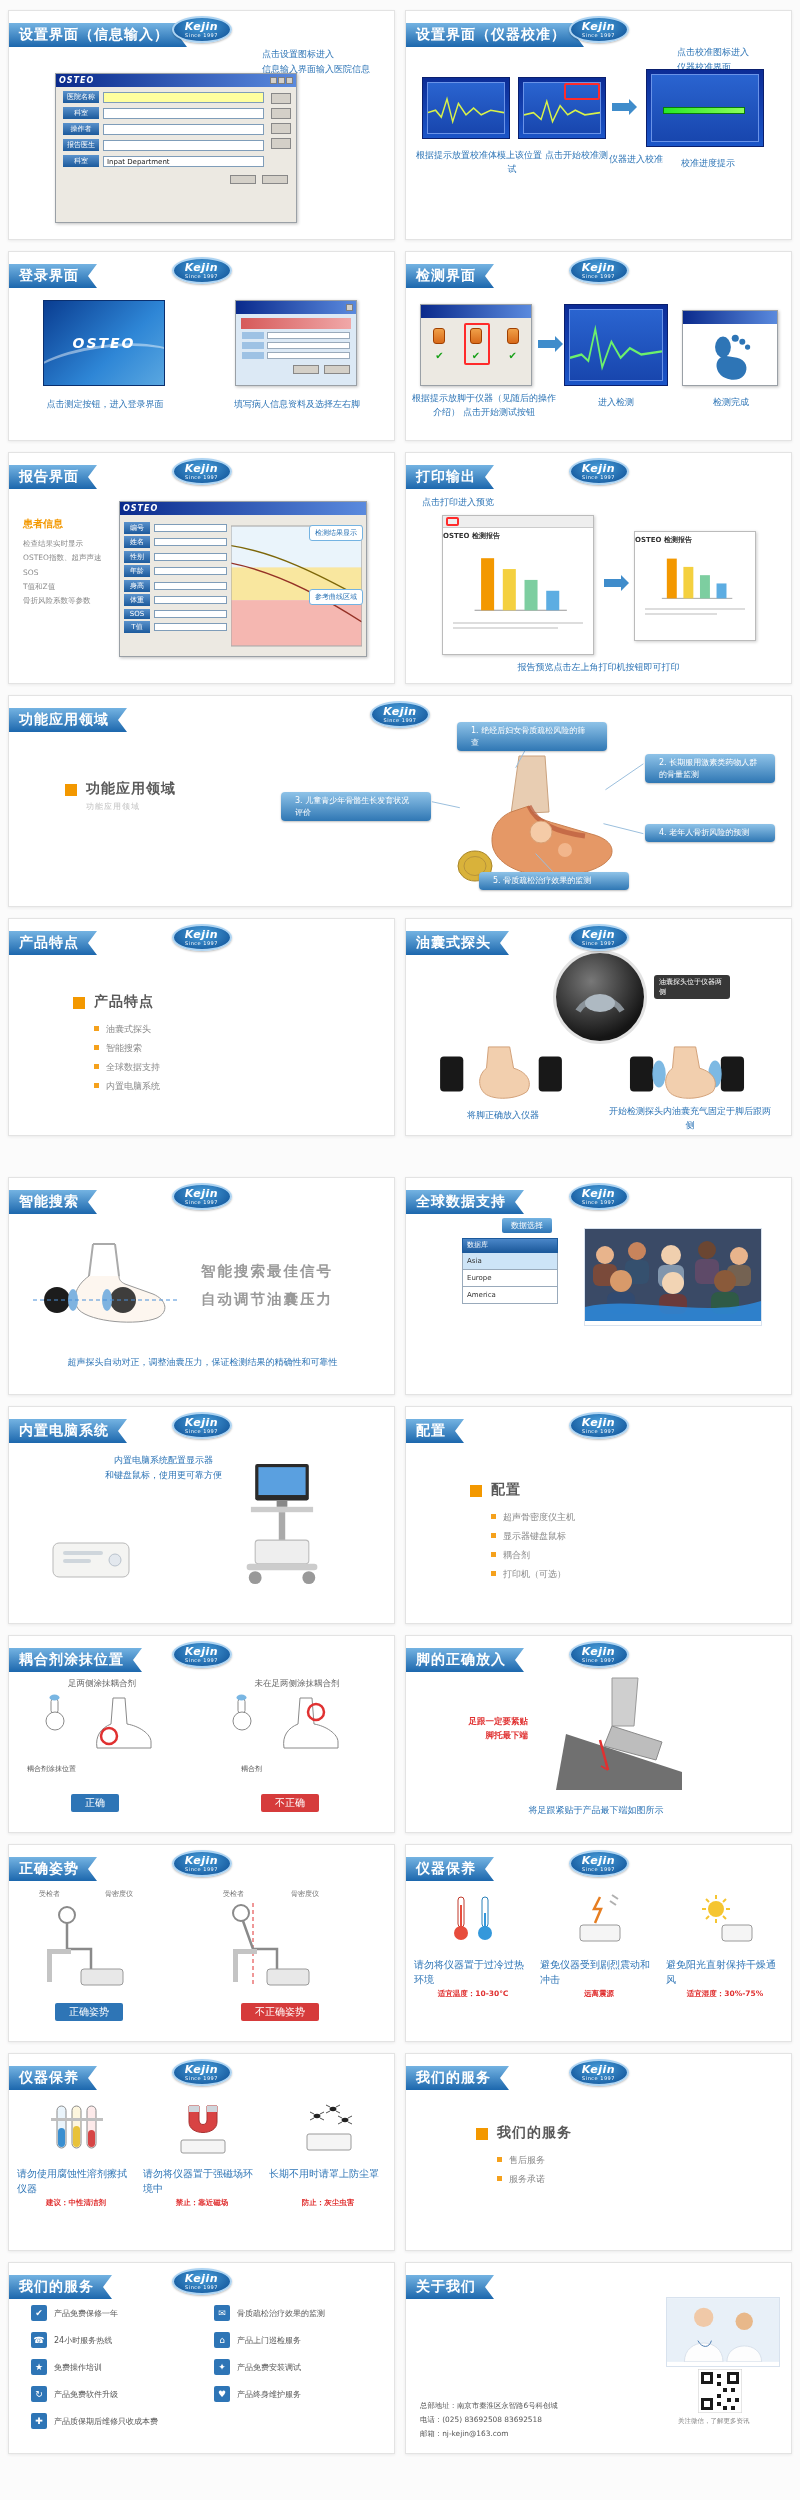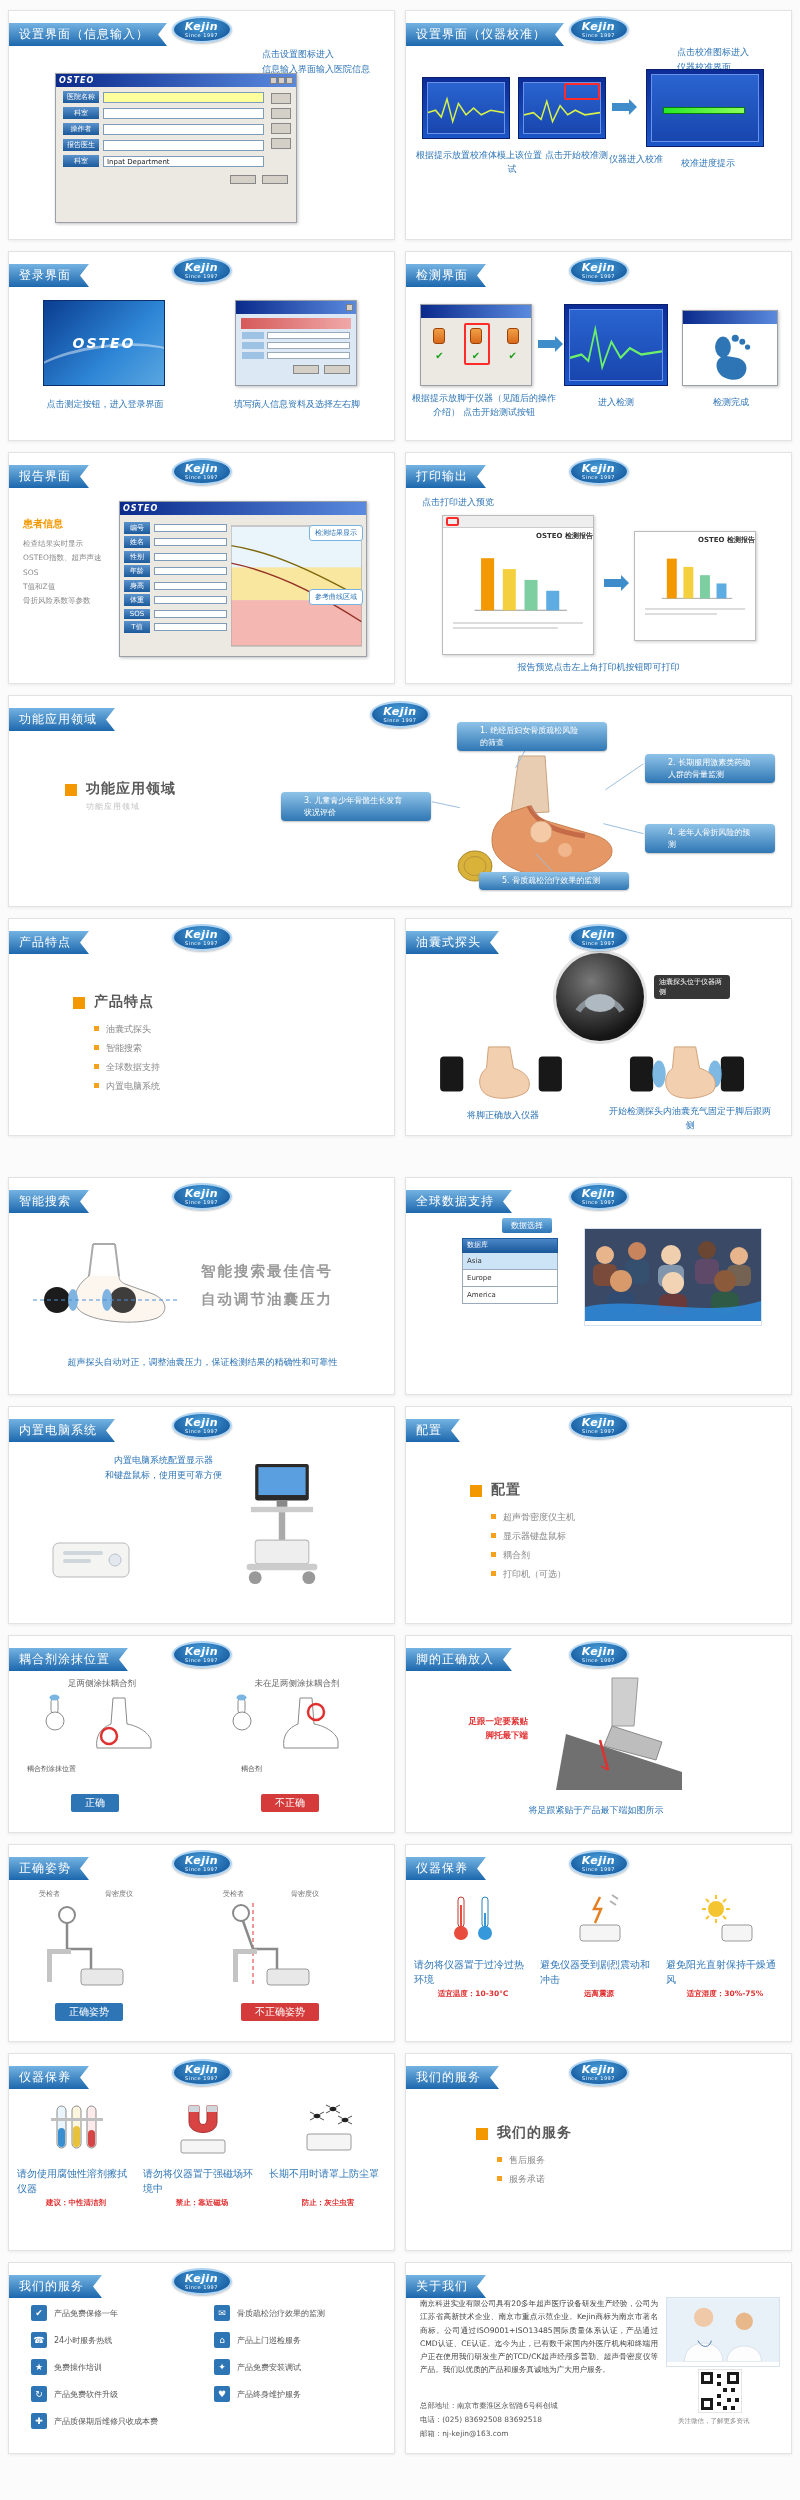--- a/index.html
+++ b/index.html
@@ -1,21 +1,21 @@
 <!DOCTYPE html>
 <html><head>
 <meta charset="utf-8">
 <style>
 *{box-sizing:border-box;margin:0;padding:0}
 html,body{width:800px;background:#fbfbfb}
 body{height:2500px;font-family:"DejaVu Sans","Liberation Sans",sans-serif;overflow:hidden;color:#333}
 .page{width:800px;height:2500px;padding:10px 8px 0;display:flex;flex-direction:column;gap:11px}
 .row{display:flex;gap:10px;flex:0 0 auto}
 .slide{position:relative;flex:1;background:#fff;border:1px solid #e3e3e3;box-shadow:0 1px 3px rgba(0,0,0,.07);overflow:hidden}
-.ribbon{position:absolute;top:12px;left:0;z-index:3;background:linear-gradient(180deg,#74b3e2,#1c67ad);color:#fff;font-size:12px;font-weight:normal;letter-spacing:1px;padding:3px 18px 3px 10px;clip-path:polygon(0 0,100% 0,calc(100% - 9px) 50%,100% 100%,0 100%)}
+.ribbon{position:absolute;top:12px;left:0;z-index:3;background:linear-gradient(180deg,#74b3e2,#1c67ad);color:#fff;font-size:14px;font-weight:bold;letter-spacing:1px;padding:3px 18px 3px 10px;clip-path:polygon(0 0,100% 0,calc(100% - 9px) 50%,100% 100%,0 100%)}
 .logo{position:absolute;top:5px;left:50%;transform:translateX(-50%);z-index:3;width:60px;height:27px;border-radius:50%;background:radial-gradient(ellipse at 50% 35%,#4aa0dc,#0b4c92);border:2px solid #aed4f2;box-shadow:0 1px 2px rgba(0,0,0,.25);display:flex;flex-direction:column;align-items:center;justify-content:center;color:#fff;line-height:1}
 .ln{font-size:11px;font-weight:bold;font-style:italic;letter-spacing:.5px}
 .ls{font-size:5px;margin-top:1px;letter-spacing:.5px}
 .note{position:absolute;color:#2e75b6;font-size:9px;line-height:1.7}
 .cap{position:absolute;color:#2e75b6;font-size:9px;line-height:1.55;text-align:center}
 .badge{position:absolute;color:#fff;font-size:10px;padding:2px 14px;border-radius:2px}
 .ok{background:#2e75b6}.ng{background:#d63b3b}
 .bullet{position:absolute;display:flex;gap:9px}
 .bsq{width:12px;height:12px;background:#f39800;margin-top:4px;flex:0 0 auto}
 .btitle{font-size:14px;color:#595959;font-weight:bold;letter-spacing:1px}
@@ -32,21 +32,21 @@
 .fin{flex:1;height:11px;background:#fff;border:1px solid #7f9db9;font-size:7px;line-height:11px;padding:0 3px;color:#222;overflow:hidden;white-space:nowrap}
 .yel{background:#ffff9e}
 .sbtns{display:flex;flex-direction:column;gap:4px;padding:6px 5px 0 0}
 .sb{width:20px;height:11px;background:#d4d0c8;border:1px solid #888}
 .bscr{position:absolute;background:linear-gradient(180deg,#0c2c96,#1b55c8);border:1px solid #0a1f6e;padding:4px}
 .bpanel{width:100%;height:100%;background:linear-gradient(180deg,#2a64d0,#1846ae);border:1px solid #6a93e8;position:relative;overflow:hidden}
 .hl{position:absolute;border:2px solid #ff2b2b;z-index:2;border-radius:2px}
 .arr{position:absolute;width:17px;height:8px;background:#3f8ccb}
 .arr::after{content:"";position:absolute;left:100%;top:-4px;border:8px solid transparent;border-left:8px solid #3f8ccb}
 .gbar{position:absolute;height:7px;background:linear-gradient(90deg,#27e827,#8cff5a);border:1px solid #0a7a0a}
-.co{position:absolute;background:linear-gradient(180deg,#8fc3e8,#2f77b4);color:#fff;font-size:8px;line-height:1.45;padding:3px 23px;border-radius:4px;width:150px;box-shadow:0 1px 2px rgba(0,0,0,.25);z-index:2}
+.co{position:absolute;background:linear-gradient(180deg,#8fc3e8,#2f77b4);color:#fff;font-size:8px;line-height:1.45;padding:3px 14px;border-radius:4px;width:150px;box-shadow:0 1px 2px rgba(0,0,0,.25);z-index:2}
 .co5{position:absolute;background:#fff;border:1px solid #74b3e2;color:#2e75b6;font-size:7px;padding:2px 5px;border-radius:3px;z-index:2}
 .lines{position:absolute;inset:0;z-index:1}
 .tag{position:absolute;background:linear-gradient(180deg,#74b3e2,#2e75b6);color:#fff;font-size:8px;padding:2px 9px;border-radius:2px}
 .grid-item{display:flex;align-items:center;gap:7px;margin-bottom:11px}
 .gic{width:16px;height:16px;background:#2e75b6;color:#fff;font-size:9px;display:flex;align-items:center;justify-content:center;border-radius:2px;flex:0 0 auto}
 .glab{font-size:8px;color:#555}
 .about{position:absolute;font-size:7.6px;color:#444;line-height:1.75;text-align:justify}
 .contact{position:absolute;font-size:7.4px;color:#555;line-height:1.9}
 .qrcap{position:absolute;font-size:6.5px;color:#888}
 .photo{position:absolute;border:1px solid #d8e2ee}
@@ -59,21 +59,21 @@
 .pnote{position:absolute;background:rgba(20,20,20,.85);color:#fff;font-size:7px;padding:2px 5px;border-radius:3px;z-index:2}
 .splash{position:absolute;background:linear-gradient(135deg,#0a3d91,#2e86d6 60%,#5aa7e0);border:1px solid #0a2f6e;display:flex;align-items:center;justify-content:center;overflow:hidden}
 .splash::after{content:"";position:absolute;left:-20%;top:52%;width:140%;height:70%;border-radius:50%;border-top:3px solid rgba(255,255,255,.45);transform:rotate(-8deg)}
 .sptext{color:#fff;font-size:14px;font-weight:bold;font-style:italic;letter-spacing:2px;z-index:1}
 .rstrip{height:11px;background:linear-gradient(90deg,#d65a5a,#f0a8a8);margin:4px 5px 3px}
 .mrow{display:flex;gap:3px;margin:3px 6px;align-items:center}
 .mlab{width:22px;height:7px;background:#9ec2e4}
 .mfin{flex:1;height:7px;background:#fff;border:1px solid #9ab}
 .wbtn{width:26px;height:9px;background:#d4d0c8;border:1px solid #888}
 .prev{position:absolute;background:#fff;border:1px solid #bbb;box-shadow:1px 1px 3px rgba(0,0,0,.2)}
-.ptitle{font-size:7px;font-weight:bold;color:#333;text-align:right;margin-top:3px}
+.ptitle{font-size:7px;font-weight:bold;color:#333;text-align:left;margin-top:3px}
 .gline{height:2px;background:#ddd;margin:3px 10px}
 .hline{font-size:14.5px;font-weight:bold;color:#9a9a9a;letter-spacing:2px;line-height:1.9}
 .slabel{position:absolute;font-size:7px;color:#777}
 .ann{position:absolute;font-size:7px;color:#555}
 .warn{position:absolute;font-size:8.5px;font-weight:bold;color:#e03131;line-height:1.7;text-align:right}
 .mcap{position:absolute;font-size:10px;color:#2e75b6;line-height:1.5}
 .mhint{position:absolute;font-size:7.5px;color:#e03131;text-align:center;font-weight:bold}
 .glab14{position:absolute;font-size:8.5px;color:#666;text-align:center}
 </style>
 </head>
@@ -837,21 +837,20 @@
           </div>
         <div class="grid-item">
             <span class="gic">♥</span>
             <span class="glab">产品终身维护服务</span>
           </div>
       </div>
     </section>
 
     <section class="slide">
       <div class="ribbon">关于我们</div>
-      <div class="about" style="left:14px;top:34px;width:238px">南京科进实业有限公司具有20多年超声医疗设备研发生产经验，公司为江苏省高新技术企业、南京市重点示范企业。Kejin商标为南京市著名商标。公司通过ISO9001+ISO13485国际质量体系认证，产品通过CMD认证、CE认证。迄今为止，已有数千家国内外医疗机构和终端用户正在使用我们研发生产的TCD/CK超声经颅多普勒、超声骨密度仪等产品。我们以优质的产品和服务真诚地为广大用户服务。</div>
       <div class="photo" style="left:260px;top:34px">
         <svg viewBox="0 0 116 66" width="112" height="64">
           <rect width="116" height="66" fill="#e8f0f8"></rect>
           <circle cx="38" cy="20" r="10" fill="#f0c9a8"></circle>
             <path d="M18 66 C18 40 58 40 58 66 Z" fill="#fdfdfd" stroke="#d8e0ea"></path>
           <circle cx="80" cy="24" r="9" fill="#e8b88a"></circle>
             <path d="M62 66 C62 44 98 44 98 66 Z" fill="#fdfdfd" stroke="#d8e0ea"></path>
           <path d="M32 44 C36 52 44 52 46 44" stroke="#4a7ab0" fill="none"></path>
         </svg>
       </div>

